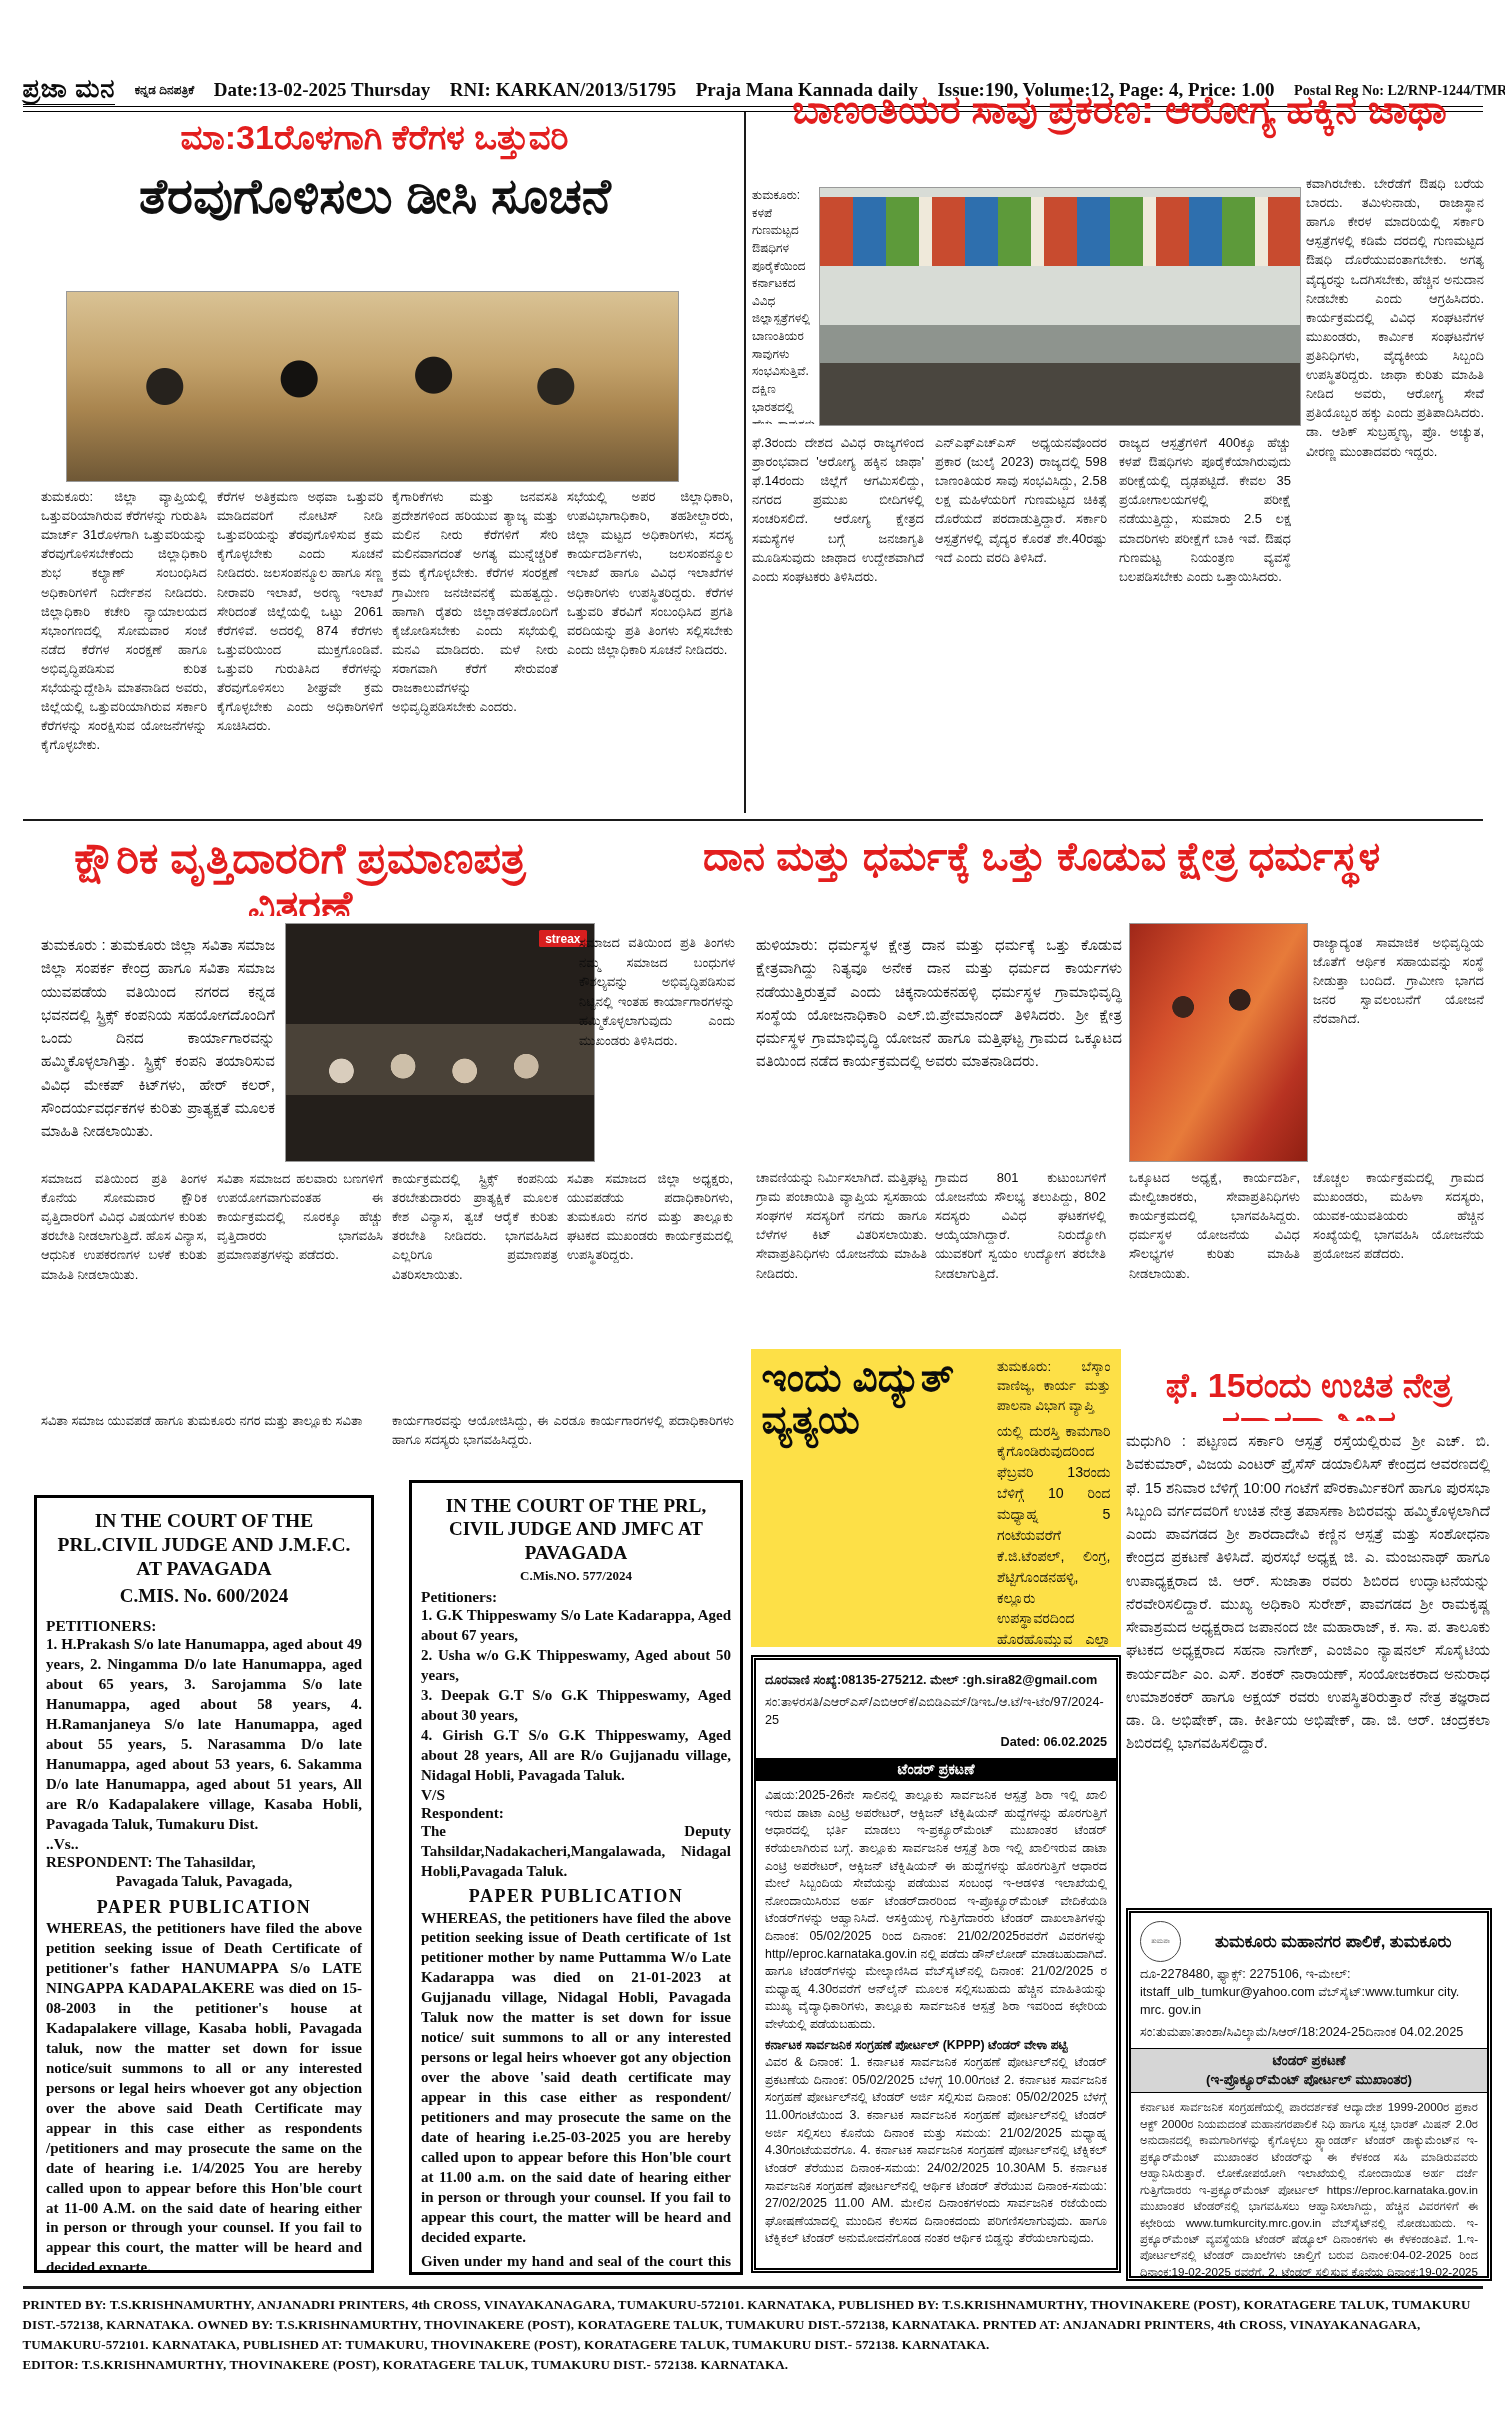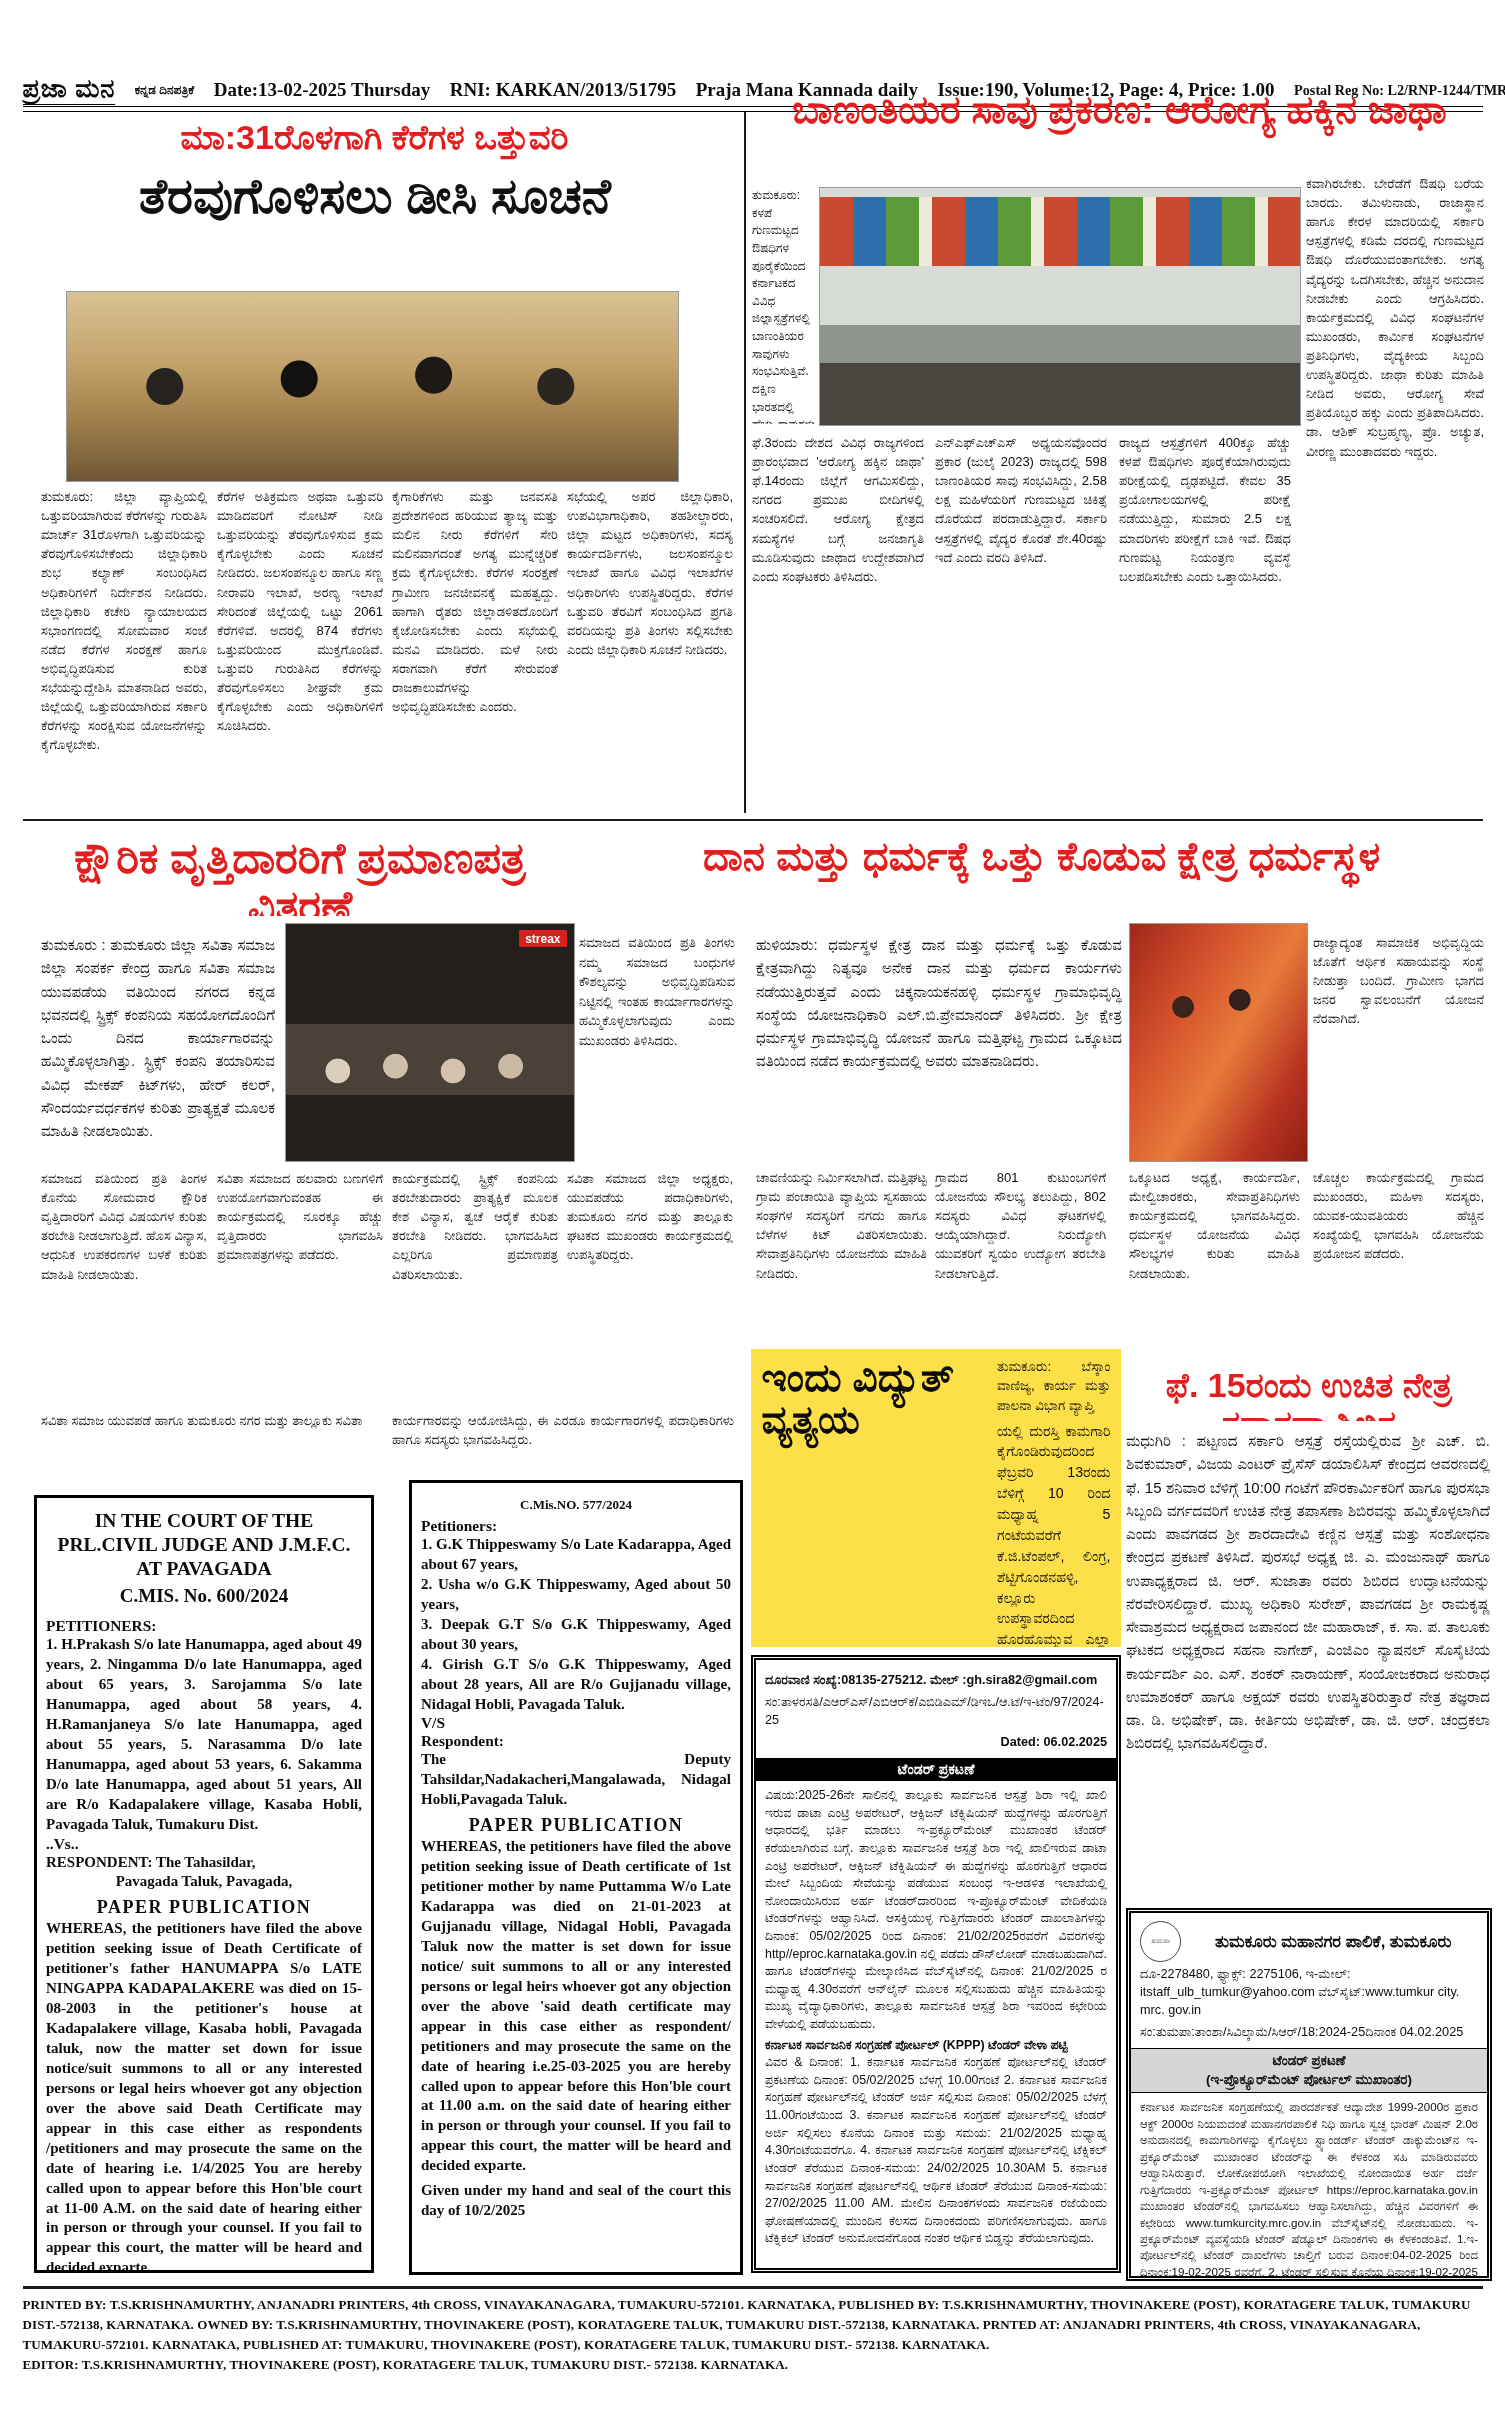--- a/index.html
+++ b/index.html
@@ -81,21 +81,21 @@
 
 <div class="abs hrule" style="left:22.5px;top:819px;width:1460px;height:1.5px;"></div>
 
 <div class="abs headline red" style="left:22.5px;top:834px;width:555px;height:82px;font-size:43px;">ಕ್ಷೌರಿಕ ವೃತ್ತಿದಾರರಿಗೆ ಪ್ರಮಾಣಪತ್ರ ವಿತರಣೆ</div>
 <div class="abs kn-big" style="left:41px;top:933px;width:234px;height:225px;">ತುಮಕೂರು : ತುಮಕೂರು ಜಿಲ್ಲಾ ಸವಿತಾ ಸಮಾಜ ಜಿಲ್ಲಾ ಸಂಪರ್ಕ ಕೇಂದ್ರ ಹಾಗೂ ಸವಿತಾ ಸಮಾಜ ಯುವಪಡೆಯ ವತಿಯಿಂದ ನಗರದ ಕನ್ನಡ ಭವನದಲ್ಲಿ ಸ್ಟ್ರಿಕ್ಸ್ ಕಂಪನಿಯ ಸಹಯೋಗದೊಂದಿಗೆ ಒಂದು ದಿನದ ಕಾರ್ಯಾಗಾರವನ್ನು ಹಮ್ಮಿಕೊಳ್ಳಲಾಗಿತ್ತು. ಸ್ಟ್ರಿಕ್ಸ್ ಕಂಪನಿ ತಯಾರಿಸುವ ವಿವಿಧ ಮೇಕಪ್ ಕಿಟ್‌ಗಳು, ಹೇರ್ ಕಲರ್, ಸೌಂದರ್ಯವರ್ಧಕಗಳ ಕುರಿತು ಪ್ರಾತ್ಯಕ್ಷತೆ ಮೂಲಕ ಮಾಹಿತಿ ನೀಡಲಾಯಿತು.</div>
 <div class="abs photo" style="left:285px;top:923px;width:288px;height:237px;background:
        radial-gradient(circle at 18% 62%, #d9cdbd 0 12px, rgba(0,0,0,0) 12.7px),
        radial-gradient(circle at 38% 60%, #cdbfa9 0 12px, rgba(0,0,0,0) 12.7px),
        radial-gradient(circle at 58% 62%, #d3c3ad 0 12px, rgba(0,0,0,0) 12.7px),
        radial-gradient(circle at 78% 60%, #c9b9a3 0 12px, rgba(0,0,0,0) 12.7px),
-       linear-gradient(180deg,#241f1b 0 42%,#4a4238 42% 72%,#241f1b 72% 100%);">
+       linear-gradient(180deg,#241f1b 0 42%,#4a4238 42% 72%,#241f1b 72% 100%); padding-left: 20px;">
   <span class="streax">streax</span>
 </div>
 <div class="abs capline" style="left:579px;top:933px;width:156px;height:225px;">ಸಮಾಜದ ವತಿಯಿಂದ ಪ್ರತಿ ತಿಂಗಳು ನಮ್ಮ ಸಮಾಜದ ಬಂಧುಗಳ ಕೌಶಲ್ಯವನ್ನು ಅಭಿವೃದ್ಧಿಪಡಿಸುವ ನಿಟ್ಟಿನಲ್ಲಿ ಇಂತಹ ಕಾರ್ಯಾಗಾರಗಳನ್ನು ಹಮ್ಮಿಕೊಳ್ಳಲಾಗುವುದು ಎಂದು ಮುಖಂಡರು ತಿಳಿಸಿದರು.</div>
 <div class="abs kn" style="left:41px;top:1169px;width:166px;height:234px;">ಸಮಾಜದ ವತಿಯಿಂದ ಪ್ರತಿ ತಿಂಗಳ ಕೊನೆಯ ಸೋಮವಾರ ಕ್ಷೌರಿಕ ವೃತ್ತಿದಾರರಿಗೆ ವಿವಿಧ ವಿಷಯಗಳ ಕುರಿತು ತರಬೇತಿ ನೀಡಲಾಗುತ್ತಿದೆ. ಹೊಸ ವಿನ್ಯಾಸ, ಆಧುನಿಕ ಉಪಕರಣಗಳ ಬಳಕೆ ಕುರಿತು ಮಾಹಿತಿ ನೀಡಲಾಯಿತು.</div>
 <div class="abs kn" style="left:217px;top:1169px;width:166px;height:234px;">ಸವಿತಾ ಸಮಾಜದ ಹಲವಾರು ಬಣಗಳಿಗೆ ಉಪಯೋಗವಾಗುವಂತಹ ಈ ಕಾರ್ಯಕ್ರಮದಲ್ಲಿ ನೂರಕ್ಕೂ ಹೆಚ್ಚು ವೃತ್ತಿದಾರರು ಭಾಗವಹಿಸಿ ಪ್ರಮಾಣಪತ್ರಗಳನ್ನು ಪಡೆದರು.</div>
 <div class="abs kn" style="left:392px;top:1169px;width:166px;height:234px;">ಕಾರ್ಯಕ್ರಮದಲ್ಲಿ ಸ್ಟ್ರಿಕ್ಸ್ ಕಂಪನಿಯ ತರಬೇತುದಾರರು ಪ್ರಾತ್ಯಕ್ಷಿಕೆ ಮೂಲಕ ಕೇಶ ವಿನ್ಯಾಸ, ತ್ವಚೆ ಆರೈಕೆ ಕುರಿತು ತರಬೇತಿ ನೀಡಿದರು. ಭಾಗವಹಿಸಿದ ಎಲ್ಲರಿಗೂ ಪ್ರಮಾಣಪತ್ರ ವಿತರಿಸಲಾಯಿತು.</div>
 <div class="abs kn" style="left:567px;top:1169px;width:166px;height:234px;">ಸವಿತಾ ಸಮಾಜದ ಜಿಲ್ಲಾ ಅಧ್ಯಕ್ಷರು, ಯುವಪಡೆಯ ಪದಾಧಿಕಾರಿಗಳು, ತುಮಕೂರು ನಗರ ಮತ್ತು ತಾಲ್ಲೂಕು ಘಟಕದ ಮುಖಂಡರು ಕಾರ್ಯಕ್ರಮದಲ್ಲಿ ಉಪಸ್ಥಿತರಿದ್ದರು.</div>
 <div class="abs kn" style="left:41px;top:1411px;width:334px;height:78px;">ಸವಿತಾ ಸಮಾಜ ಯುವಪಡೆ ಹಾಗೂ ತುಮಕೂರು ನಗರ ಮತ್ತು ತಾಲ್ಲೂಕು ಸವಿತಾ</div>
 <div class="abs kn" style="left:392px;top:1411px;width:342px;height:63px;">ಕಾರ್ಯಗಾರವನ್ನು ಆಯೋಜಿಸಿದ್ದು, ಈ ಎರಡೂ ಕಾರ್ಯಗಾರಗಳಲ್ಲಿ ಪದಾಧಿಕಾರಿಗಳು ಹಾಗೂ ಸದಸ್ಯರು ಭಾಗವಹಿಸಿದ್ದರು.</div>
 
@@ -118,20 +118,21 @@
   <div class="bd">1. H.Prakash S/o late Hanumappa, aged about 49 years, 2. Ningamma D/o late Hanumappa, aged about 65 years, 3. Sarojamma S/o late Hanumappa, aged about 58 years, 4. H.Ramanjaneya S/o late Hanumappa, aged about 55 years, 5. Narasamma D/o late Hanumappa, aged about 53 years, 6. Sakamma D/o late Hanumappa, aged about 51 years, All are R/o Kadapalakere village, Kasaba Hobli, Pavagada Taluk, Tumakuru Dist.</div>
   <div class="lbl">..Vs..</div>
   <div class="bd">RESPONDENT: The Tahasildar,</div>
   <div class="bd" style="text-align:center;">Pavagada Taluk, Pavagada,</div>
   <div class="pub">PAPER PUBLICATION</div>
   <div class="bd">WHEREAS, the petitioners have filed the above petition seeking issue of Death Certificate of petitioner's father HANUMAPPA S/o LATE NINGAPPA KADAPALAKERE was died on 15-08-2003 in the petitioner's house at Kadapalakere village, Kasaba hobli, Pavagada taluk, now the matter set down for issue notice/suit summons to all or any interested persons or legal heirs whoever got any objection over the above said Death Certificate may appear in this case either as respondents /petitioners and may prosecute the same on the date of hearing i.e. 1/4/2025 You are hereby called upon to appear before this Hon'ble court at 11-00 A.M. on the said date of hearing either in person or through your counsel. If you fail to appear this court, the matter will be heard and decided exparte.</div>
 
 </div>
 
 <div class="abs court" style="left:409px;top:1480px;width:334px;height:795px;">
+  <div class="title" style="font-size:19px;">IN THE COURT OF THE PRL, CIVIL JUDGE AND JMFC AT PAVAGADA</div>
   <div class="case" style="font-size:13px;margin-bottom:4.5px;">C.Mis.NO. 577/2024</div>
   <div class="lbl">Petitioners:</div>
   <div class="bd">1. G.K Thippeswamy S/o Late Kadarappa, Aged about 67 years,</div>
   <div class="bd">2. Usha w/o G.K Thippeswamy, Aged about 50 years,</div>
   <div class="bd">3. Deepak G.T S/o G.K Thippeswamy, Aged about 30 years,</div>
   <div class="bd">4. Girish G.T S/o G.K Thippeswamy, Aged about 28 years, All are R/o Gujjanadu village, Nidagal Hobli, Pavagada Taluk.</div>
   <div class="lbl">V/S</div>
   <div class="lbl">Respondent:</div>
   <div class="bd">The Deputy Tahsildar,Nadakacheri,Mangalawada, Nidagal Hobli,Pavagada Taluk.</div>
   <div class="pub">PAPER PUBLICATION</div>

